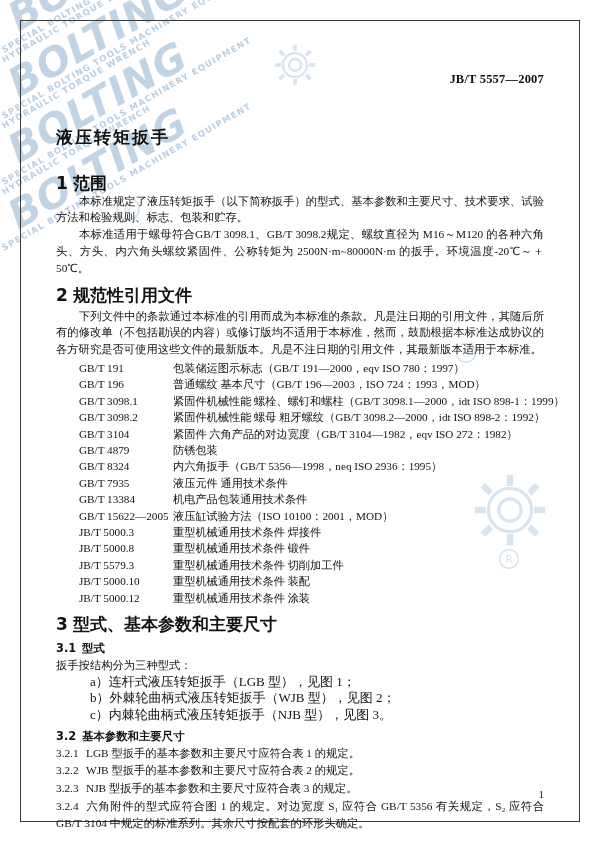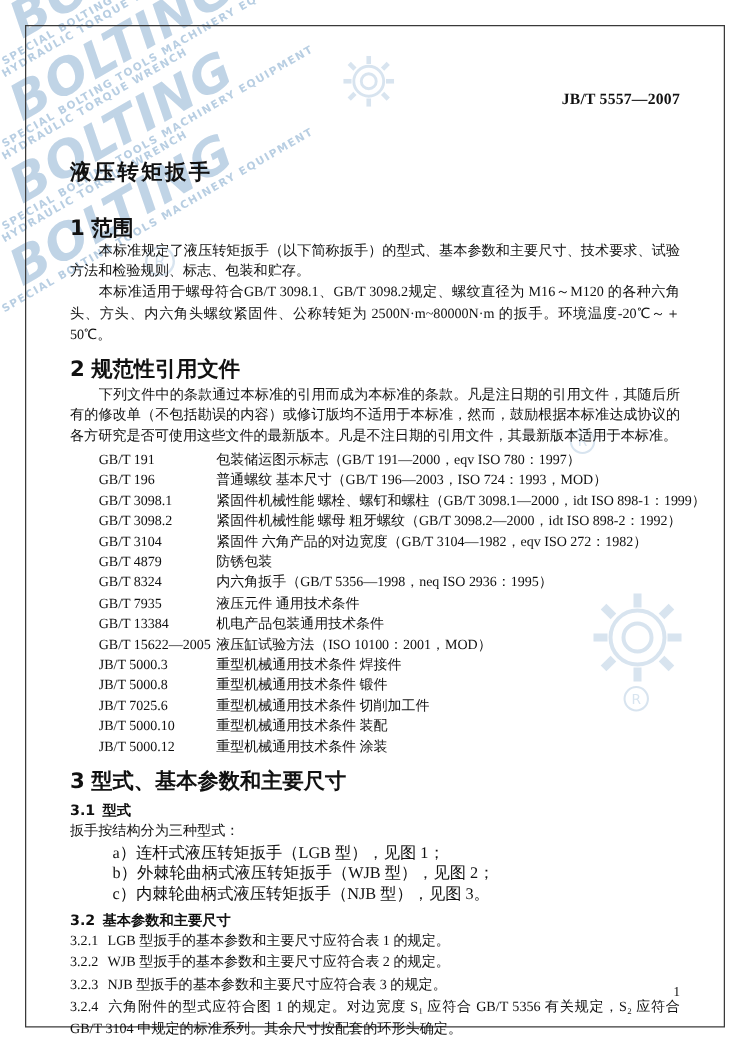--- a/index.html
+++ b/index.html
@@ -258,21 +258,21 @@
         <div class="ref-item"><span class="code">GB/T 3098.1</span><span>紧固件机械性能   螺栓、螺钉和螺柱（GB/T 3098.1—2000，idt ISO 898-1：1999）</span></div>
         <div class="ref-item"><span class="code">GB/T 3098.2</span><span>紧固件机械性能   螺母  粗牙螺纹（GB/T 3098.2—2000，idt ISO 898-2：1992）</span></div>
         <div class="ref-item"><span class="code">GB/T 3104</span><span>紧固件   六角产品的对边宽度（GB/T 3104—1982，eqv ISO 272：1982）</span></div>
         <div class="ref-item"><span class="code">GB/T 4879</span><span>防锈包装</span></div>
         <div class="ref-item"><span class="code">GB/T 8324</span><span>内六角扳手（GB/T 5356—1998，neq ISO 2936：1995）</span></div>
         <div class="ref-item"><span class="code">GB/T 7935</span><span>液压元件  通用技术条件</span></div>
         <div class="ref-item"><span class="code">GB/T 13384</span><span>机电产品包装通用技术条件</span></div>
         <div class="ref-item"><span class="code">GB/T 15622—2005</span><span>液压缸试验方法（ISO 10100：2001，MOD）</span></div>
         <div class="ref-item"><span class="code">JB/T 5000.3</span><span>重型机械通用技术条件  焊接件</span></div>
         <div class="ref-item"><span class="code">JB/T 5000.8</span><span>重型机械通用技术条件  锻件</span></div>
-        <div class="ref-item"><span class="code">JB/T 7025.6</span><span>重型机械通用技术条件  切削加工件</span></div>
+        <div class="ref-item"><span class="code">JB/T 5579.3</span><span>重型机械通用技术条件  切削加工件</span></div>
         <div class="ref-item"><span class="code">JB/T 5000.10</span><span>重型机械通用技术条件  装配</span></div>
         <div class="ref-item"><span class="code">JB/T 5000.12</span><span>重型机械通用技术条件  涂装</span></div>
       </div>
     </div>
 
     <div>
       <div class="sec-head">
         <span class="num">3</span><span>型式、基本参数和主要尺寸</span>
       </div>
 

